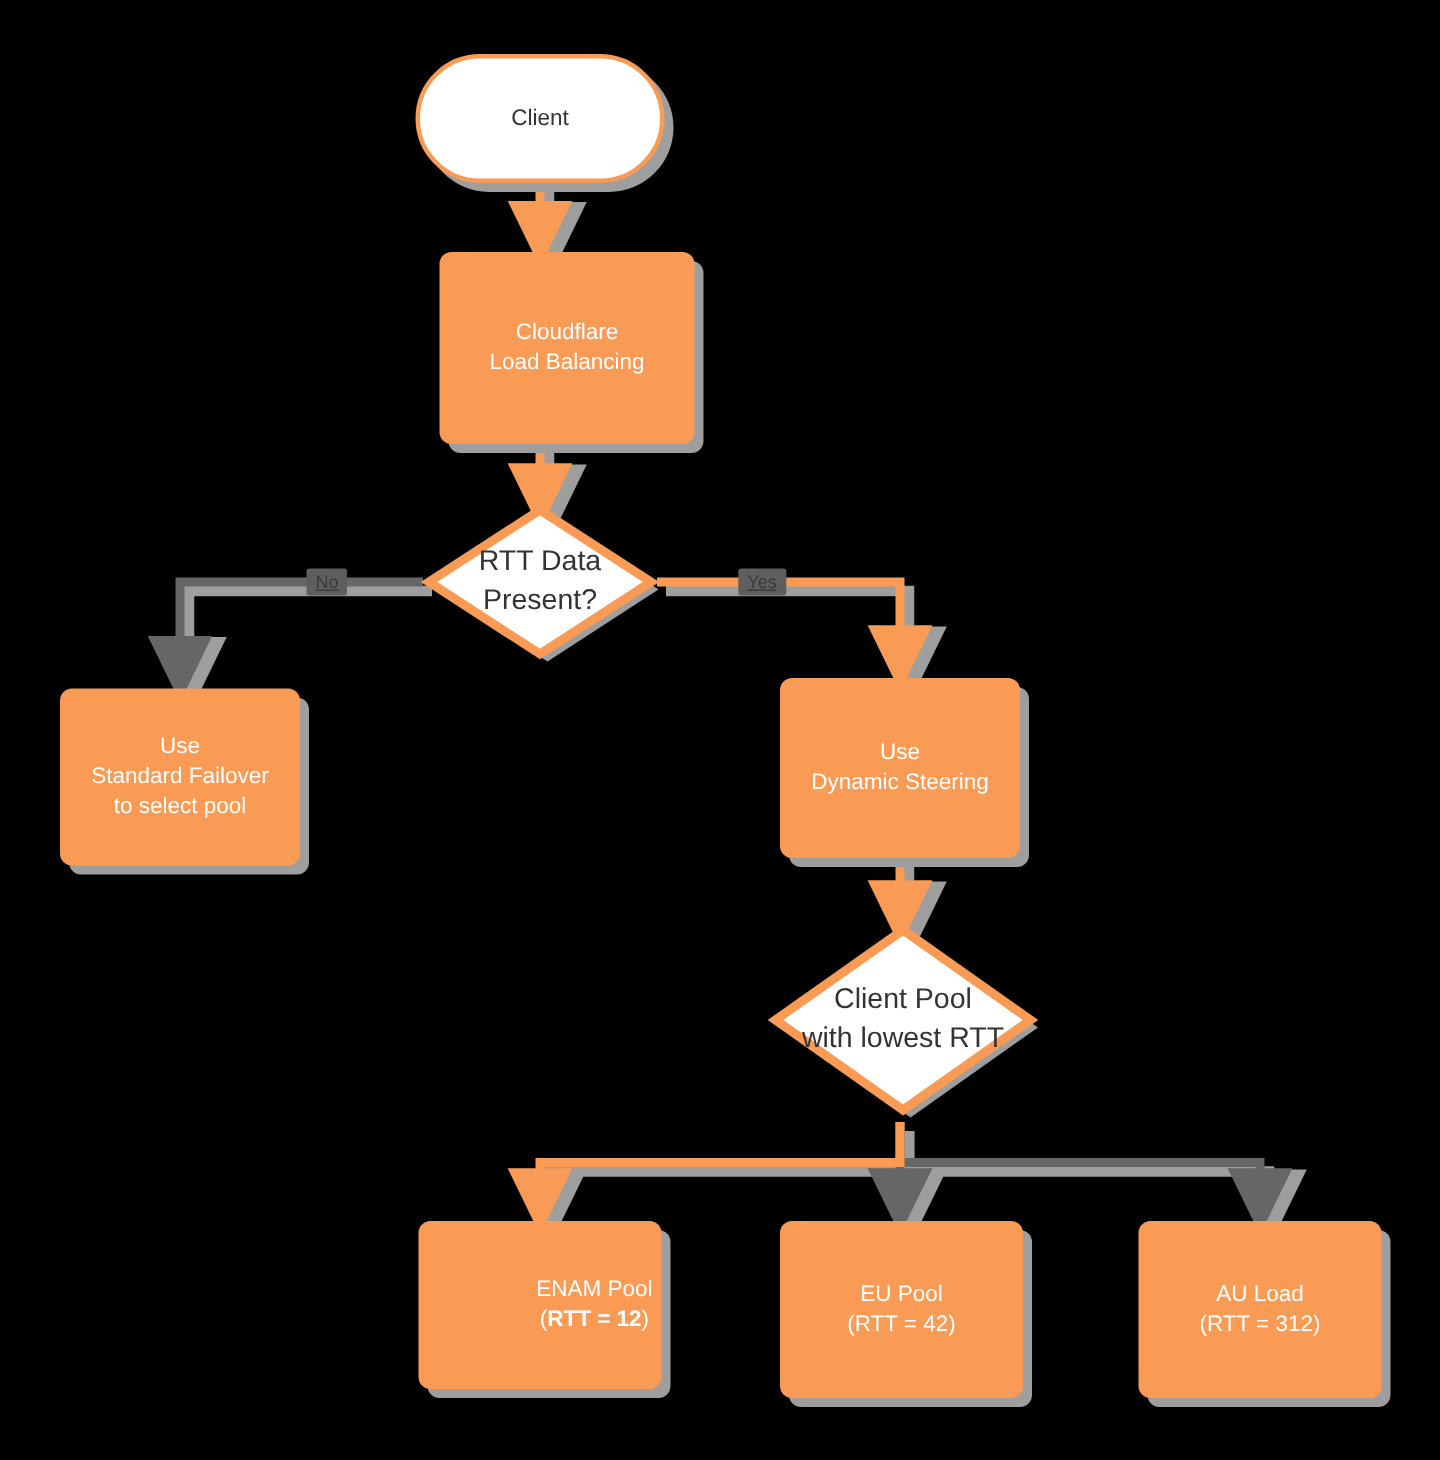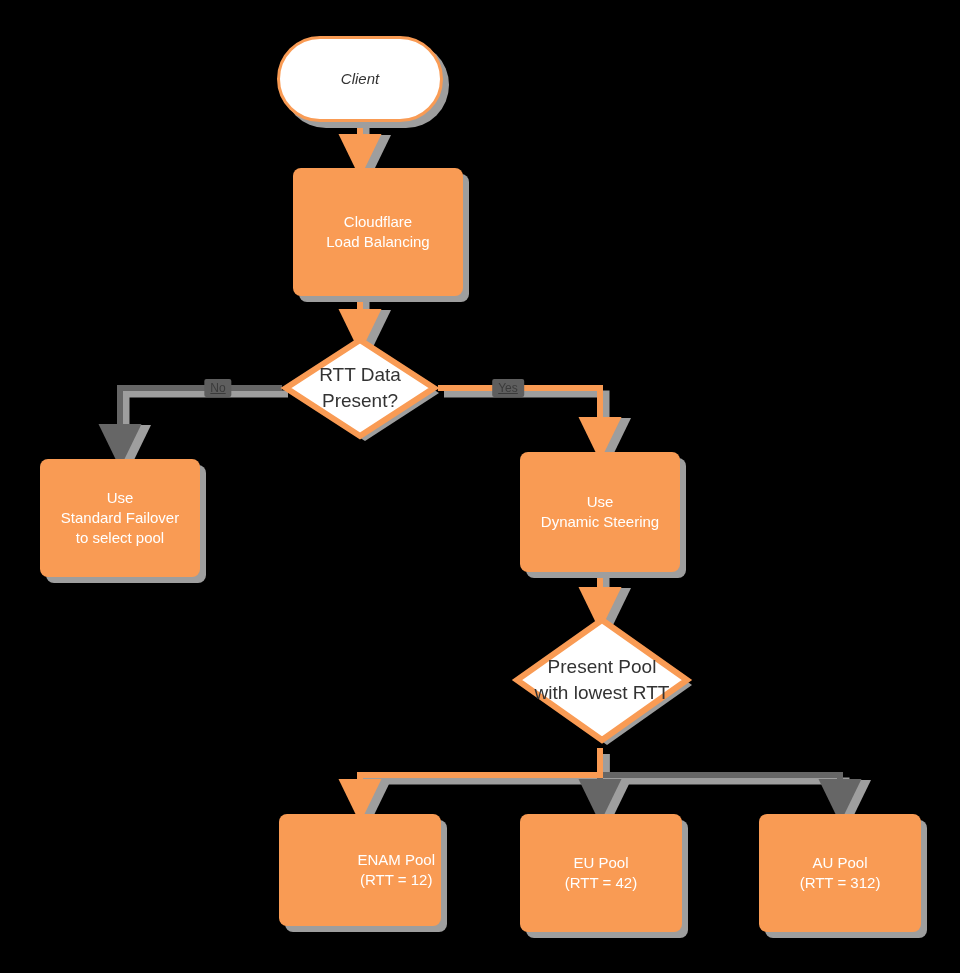--- a/index.html
+++ b/index.html
@@ -61,21 +61,21 @@
     position: absolute;
     left: 0; top: 0;
     width: 100%; height: 100%;
     z-index: 0;
   }
   .diamond-label {
     position: relative;
     z-index: 2;
     white-space: nowrap;
   }
-  .bold { font-weight: normal; }
+  .bold { font-weight: bold; }
   .edge-label {
     position: absolute;
     z-index: 6;
     background: #5e5e5e;
     color: #3a3a3a;
     font-size: 12px;
     padding: 3px 6px;
     border-radius: 2px;
     line-height: 1;
     transform: translate(-50%, -50%);
@@ -119,21 +119,21 @@
 
     <g stroke="#F99B54" stroke-width="6" fill="none" stroke-linecap="butt" stroke-linejoin="miter">
       <path d="M360,122 L360,165" marker-end="url(#arrow-orange)"></path>
       <path d="M360,296 L360,340" marker-end="url(#arrow-orange)"></path>
       <path d="M438,388 L600,388 L600,448" marker-end="url(#arrow-orange)"></path>
       <path d="M600,572 L600,618" marker-end="url(#arrow-orange)"></path>
       <path d="M600,748 L600,775 L360,775 L360,810" marker-end="url(#arrow-orange)"></path>
     </g>
   </svg>
 
-  <div class="node node-stadium" style="left:277px; top:36px; width:166px; height:86px;font-style:italic;">
+  <div class="node node-stadium" style="left:277px; top:36px; width:166px; height:86px;">
     <span class="txt">Client</span>
   </div>
 
   <div class="node node-box" style="left:293px; top:168px; width:170px; height:128px;">
     <span class="txt">
       <span>Cloudflare</span><br>
       <span>Load Balancing</span>
     </span>
   </div>
 
@@ -162,42 +162,42 @@
       <span>Dynamic Steering</span>
     </span>
   </div>
 
   <div class="node node-diamond" style="left:511px; top:610px; width:182px; height:140px;">
     <svg class="diamond-shape" viewBox="0 0 182 140" preserveAspectRatio="none">
       <polygon points="91,10 176,70 91,130 6,70" fill="#9e9e9e" transform="translate(5,5)"></polygon>
       <polygon points="91,10 176,70 91,130 6,70" fill="#FFFFFF" stroke="#F99B54" stroke-width="6"></polygon>
     </svg>
     <span class="diamond-label">
-      <span>Present Pool</span><br>
+      <span>Client Pool</span><br>
       <span>with lowest RTT</span>
     </span>
   </div>
 
   <div class="node node-box" style="left:279px; top:814px; width:162px; height:112px;justify-content:flex-end;">
     <span class="txt">
       <span>ENAM Pool</span><br>
       <span>(</span><span class="bold">RTT = 12</span><span>)</span>
     </span>
   </div>
 
   <div class="node node-box" style="left:520px; top:814px; width:162px; height:118px;">
     <span class="txt">
       <span>EU Pool</span><br>
       <span>(</span><span>RTT = 42</span><span>)</span>
     </span>
   </div>
 
   <div class="node node-box" style="left:759px; top:814px; width:162px; height:118px;">
     <span class="txt">
-      <span>AU Pool</span><br>
+      <span>AU Load</span><br>
       <span>(</span><span>RTT = 312</span><span>)</span>
     </span>
   </div>
 
   <div class="edge-label" style="left:218px; top:388px;">No</div>
   <div class="edge-label" style="left:508px; top:388px;text-align:right;">Yes</div>
 
 </div>
 
 </body></html>

